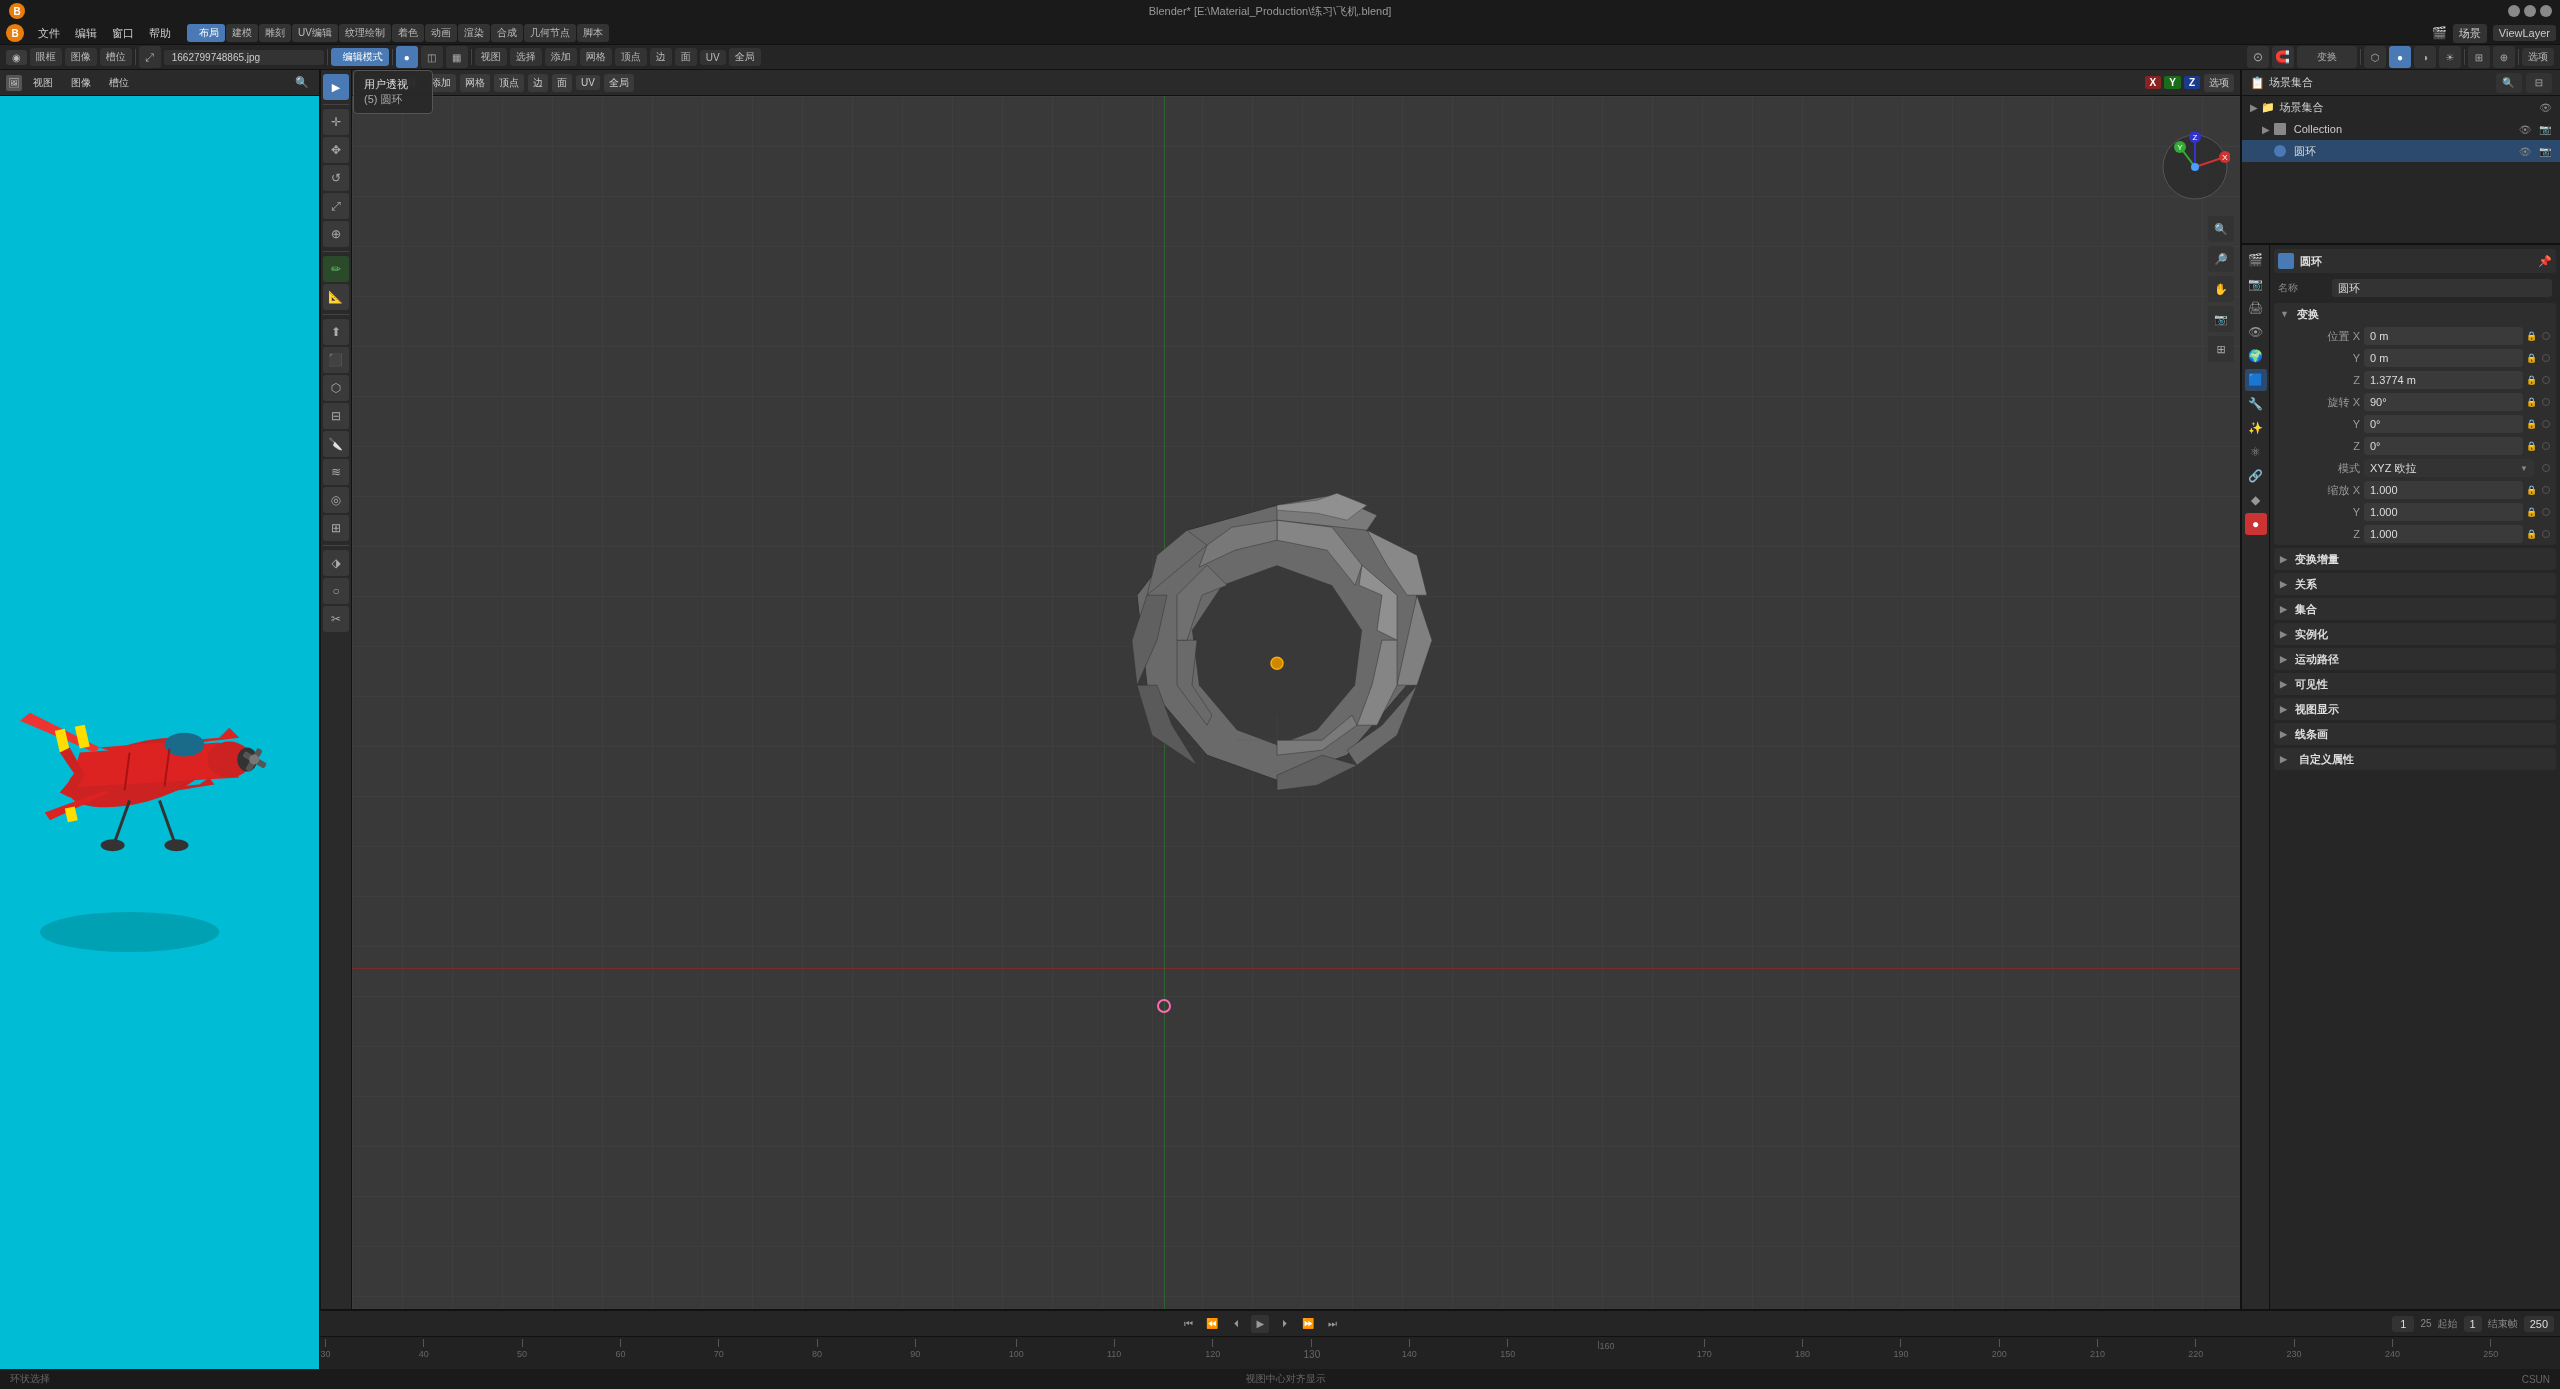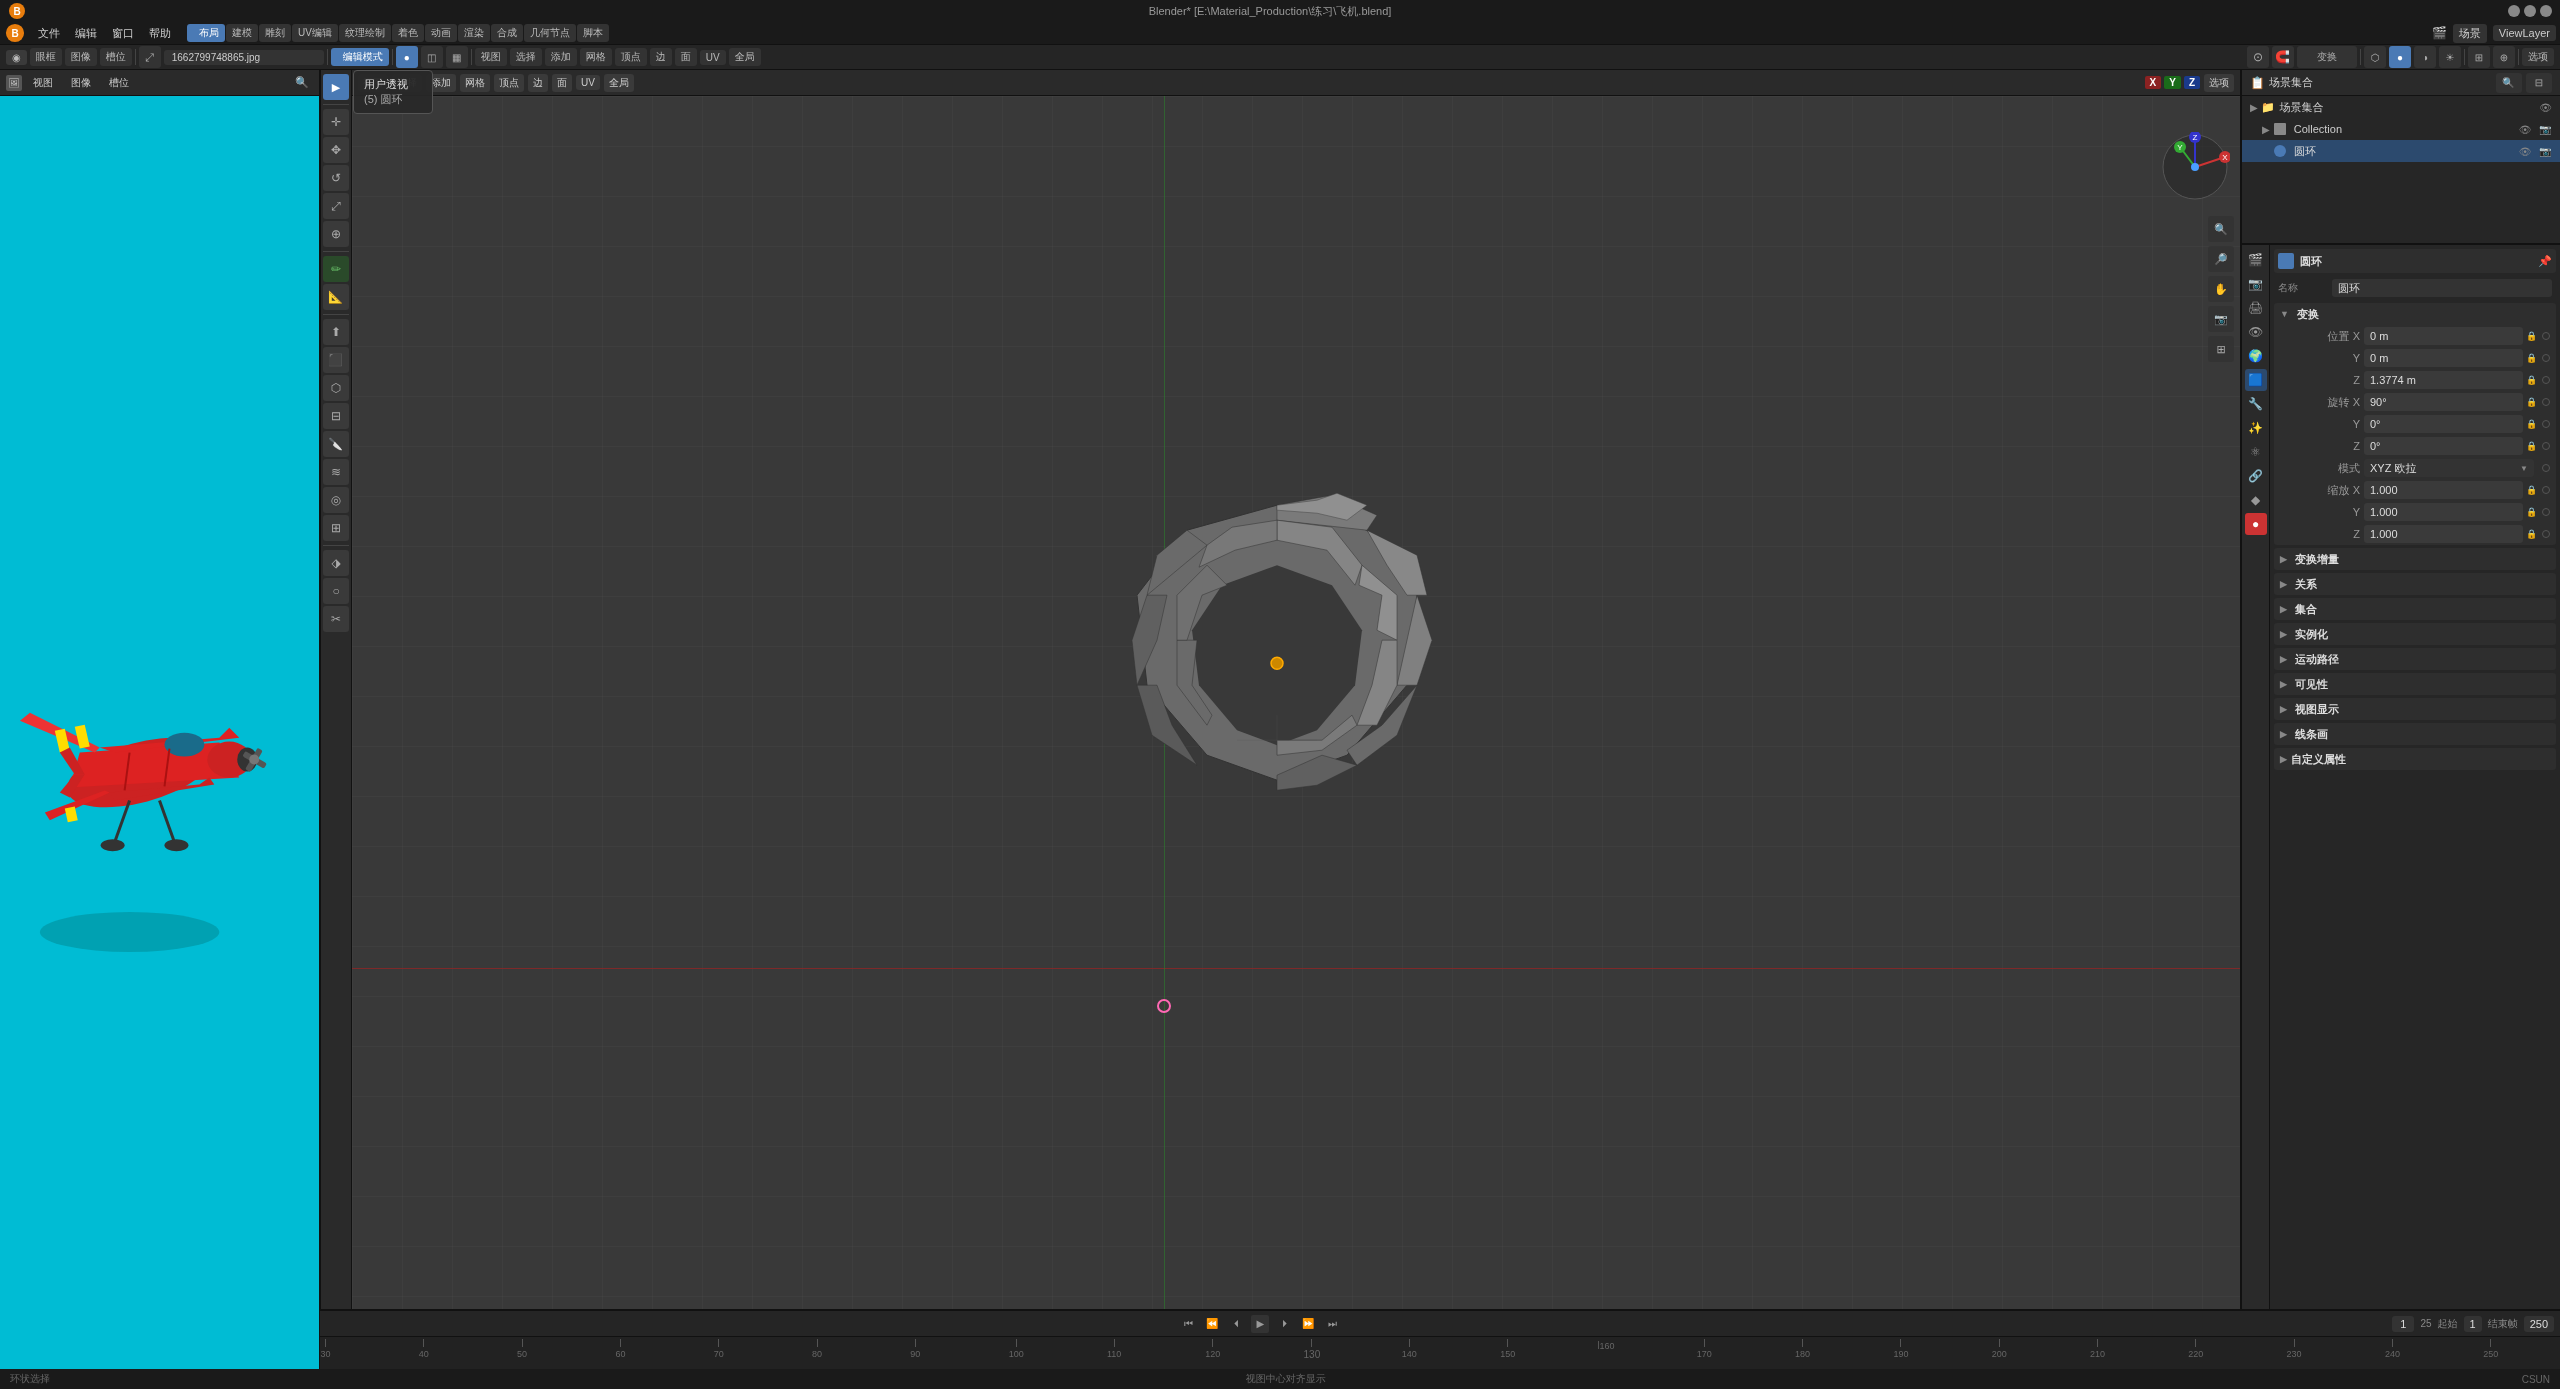--- a/index.html
+++ b/index.html
@@ -721,21 +721,21 @@
       <div style="background:#2e2e2e;border-radius:3px;margin-bottom:3px;">
         <div class="prop-section-header">
           <span style="color:#888;font-size:9px;">▶</span>
           <span style="margin-left:4px;">线条画</span>
         </div>
       </div>
 
       <div style="background:#2e2e2e;border-radius:3px;margin-bottom:3px;">
         <div class="prop-section-header">
           <span style="color:#888;font-size:9px;">▶</span>
-          <span style="margin-left:0;">自定义属性</span>
+          <span style="margin-left:8px;">自定义属性</span>
         </div>
       </div>
     </div>
   </div>
 </div>
 
 <div style="position:absolute;bottom:20px;left:0;right:0;height:60px;background:#1e1e1e;border-top:2px solid #111;">
 
   <div style="height:26px;background:#252525;display:flex;align-items:center;padding:0 6px;gap:6px;font-size:11px;border-bottom:1px solid #111;">
 

